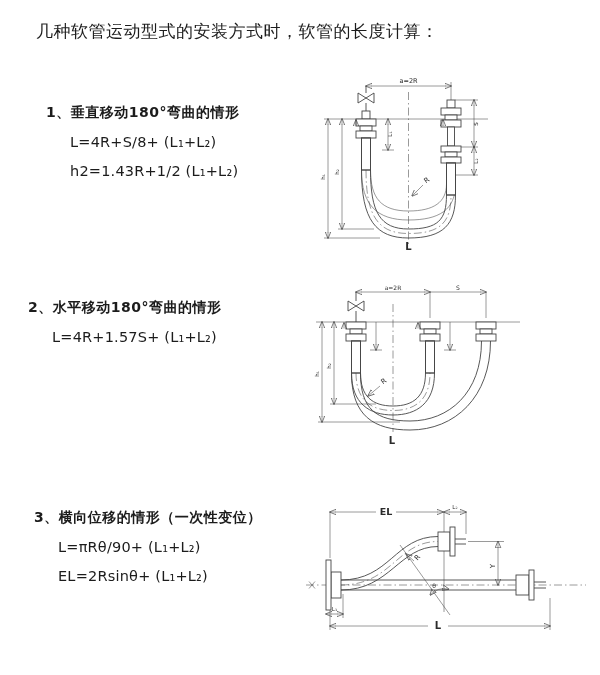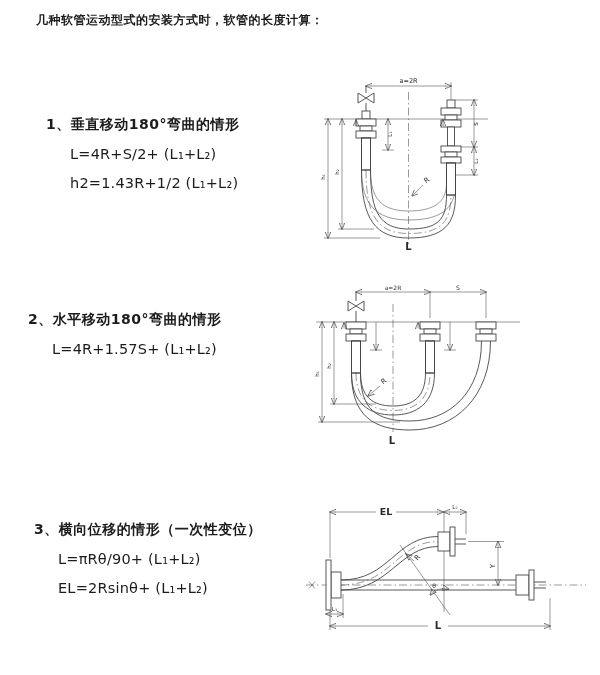--- a/index.html
+++ b/index.html
@@ -2,23 +2,23 @@
 <html><head>
 <meta charset="utf-8">
 <style>
   html,body{margin:0;padding:0;}
   body{
     width:600px;height:675px;background:#ffffff;position:relative;
     font-family:"DejaVu Sans","Liberation Sans",sans-serif;color:#1c1c1c;
     overflow:hidden;
   }
   .page{position:absolute;inset:0;background:#fff;}
-  .title{position:absolute;left:36px;top:12px;font-size:12px;font-weight:700;letter-spacing:.5px;white-space:nowrap;}
+  .title{position:absolute;left:36px;top:20px;font-size:17px;font-weight:400;letter-spacing:.5px;white-space:nowrap;}
   .sec{position:absolute;}
-  .sec .heading{font-size:14px;font-weight:700;letter-spacing:.5px;margin:12px 0 12px 0;white-space:nowrap;}
+  .sec .heading{font-size:14px;font-weight:700;letter-spacing:.5px;margin:0 0 12px 0;white-space:nowrap;}
   .sec .formula{font-size:14.5px;font-weight:500;letter-spacing:.2px;margin:0 0 13px 24px;white-space:nowrap;}
   .sec1{left:46px;top:104px;}
   .sec2{left:28px;top:299px;}
   .sec3{left:34px;top:509px;}
   svg.diag{position:absolute;}
   .d1{left:316px;top:72px;}
   .d2{left:310px;top:282px;}
   .d3{left:298px;top:498px;}
   .diag path,.diag line,.diag polyline,.diag rect,.diag polygon{fill:none;stroke:#454545;}
   .dw{stroke-width:.9px;}                 
@@ -31,21 +31,21 @@
 </style>
 </head>
 <body>
 
 <div class="page">
 
   <div class="title">几种软管运动型式的安装方式时，软管的长度计算：</div>
 
   <div class="sec sec1">
     <div class="heading">1、垂直移动180°弯曲的情形</div>
-    <div class="formula">L=4R+S/2+ (L₁+L₂)</div>
+    <div class="formula">L=4R+S/8+ (L₁+L₂)</div>
     <div class="formula">h2=1.43R+1/2 (L₁+L₂)</div>
   </div>
 
   <div class="sec sec2">
     <div class="heading">2、水平移动180°弯曲的情形</div>
     <div class="formula">L=4R+1.57S+ (L₁+L₂)</div>
   </div>
 
   <div class="sec sec3">
     <div class="heading">3、横向位移的情形（一次性变位）</div>

